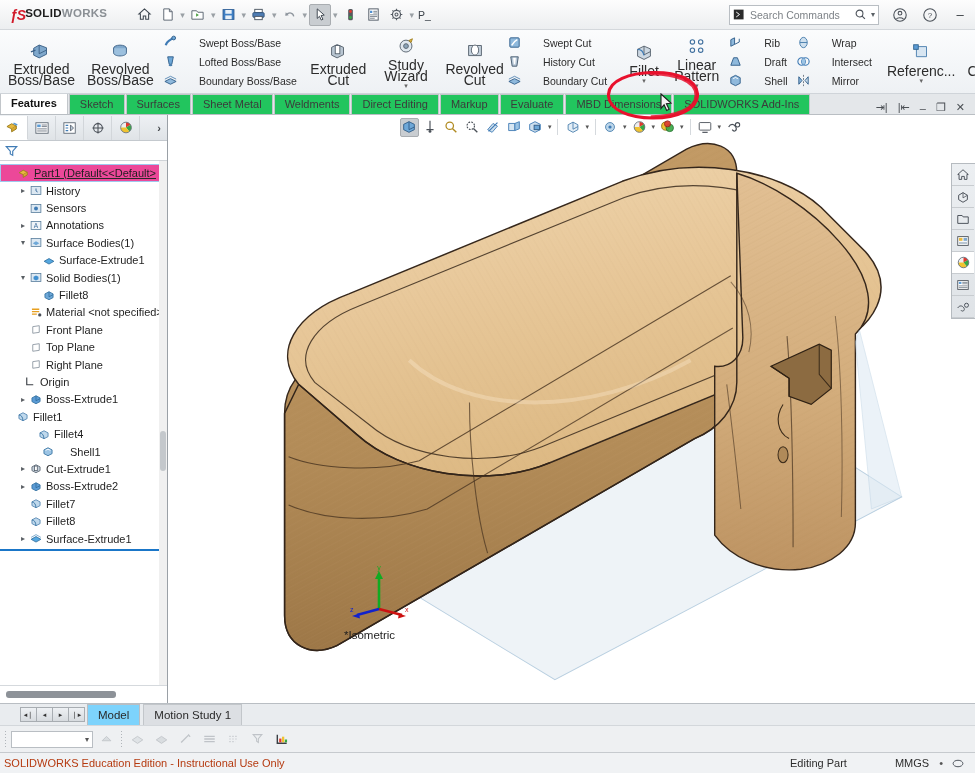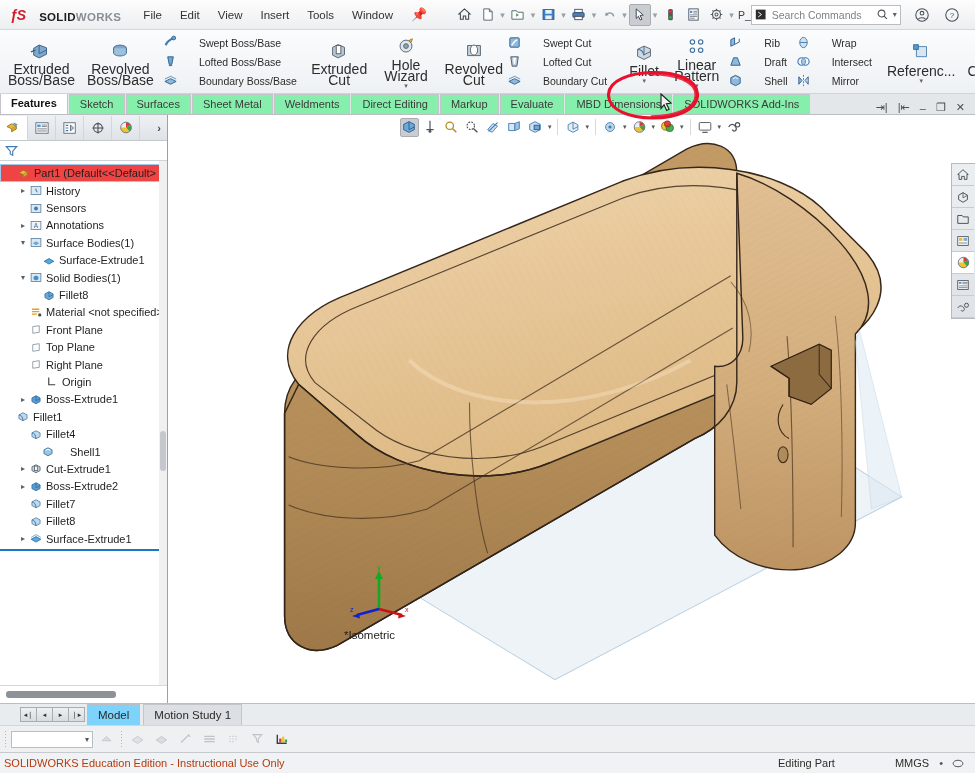--- a/index.html
+++ b/index.html
@@ -8,21 +8,21 @@
     font-family: "Liberation Sans", sans-serif;
     font-size: 11px; color: #2a2a2a;
     background: #fff; overflow: hidden; position: relative;
   }
   .app { width: 975px; height: 773px; display: flex; flex-direction: column;
          background: #f0f0f0; position: relative; }
 
   
   .titlebar { height: 30px; background: linear-gradient(#fdfdfd,#eceef0);
      display: flex; align-items: center; border-bottom: 1px solid #d4d8dc; flex: none; }
-  .sw-logo { display: flex; align-items: flex-end; padding: 0 8px 0 10px; gap: 14px; }
+  .sw-logo { display: flex; align-items: flex-start; padding: 0 8px 0 10px; gap: 0; }
   .sw-mark { color: #d11a2a; font-weight: bold; font-size: 14px;
      font-style: italic; letter-spacing: -1px; }
   .sw-name { font-size: 11.5px; font-weight: bold; letter-spacing: .3px; }
   .sw-name .dark { color: #1c1c1c; } .sw-name .gray { color: #8a8f94; }
   .menubar { display: flex; align-items: center; gap: 2px; margin-left: 6px; }
   .menu-item { padding: 4px 8px; font-size: 11.5px; color: #333; cursor: default;
      border-radius: 2px; }
   .pin-icon { padding: 2px 8px; color: #5b6166; font-size: 13px; }
   .qat { display: flex; align-items: center; gap: 1px; margin-left: 18px; }
   .qbtn { width: 22px; height: 22px; display: flex; align-items: center;
@@ -56,21 +56,21 @@
 
   
   .annot { position: absolute; left: 607px; top: 40px; width: 92px; height: 50px;
      pointer-events: none; z-index: 40; }
   .cursor-ptr { position: absolute; left: 660px; top: 63px; z-index: 41;
      pointer-events: none; }
 
   
   .tabstrip { height: 21px; background: #e4e7ea; display: flex; align-items: flex-end;
      border-bottom: 1px solid #b9bec3; flex: none; }
-  .tab { padding: 3px 10px 3px; font-size: 11px; background: #86efac;
+  .tab { padding: 3px 10px 3px; font-size: 11px; background: #22c55e;
      border: 1px solid #c2c6ca; border-bottom: none; margin-right: 1px;
      color: #3b3b3b; height: 20px; }
   .tab.active { background: #fff; font-weight: bold; color: #111; height: 21px; }
   .doc-ctrls { margin-left: auto; display: flex; align-items: center; gap: 2px;
      padding-right: 6px; color: #4a4f54; }
   .doc-ctrls span { padding: 0 4px; font-size: 11px; }
 
   
   .body { flex: 1; display: flex; min-height: 0; position: relative;
      background: #cfd3d7; }
@@ -82,21 +82,21 @@
      display: flex; align-items: center; border-bottom: 1px solid #c4c9ce; }
   .mtab { width: 28px; height: 24px; display: flex; align-items: center;
      justify-content: center; border-right: 1px solid #d2d6da; }
   .mtab.active { background: #fff; border-bottom: 1px solid #fff; }
   .mtab-more { margin-left: auto; padding: 0 6px; font-weight: bold; color: #44484c; }
   .filterbar { height: 20px; border-bottom: 1px solid #cfd3d7; display: flex;
      align-items: center; padding-left: 4px; background: #fff; }
   .tree { flex: 1; overflow: hidden; padding-top: 3px; font-size: 11px; position: relative; }
   .trow { display: flex; align-items: center; height: 17.4px; padding-left: 4px;
      white-space: nowrap; }
-  .trow.sel { background: #ef4444; border: 1px solid #9ec8ee; height: 18px; }
+  .trow.sel { background: #ec4899; border: 1px solid #9ec8ee; height: 18px; text-decoration: underline; }
   .tarrow { width: 12px; font-size: 8px; color: #5a5f64; flex: none; text-align: center; }
   .ticon { width: 17px; display: flex; align-items: center; flex: none; }
   .tlbl { font-size: 11px; color: #1f1f1f; }
   .tree-scroll-v { position: absolute; right: 0; top: 0; width: 8px; height: 100%;
      background: #f0f0f0; }
   .tree-scroll-thumb { position: absolute; right: 1px; top: 270px; width: 6px;
      height: 40px; background: #c4c8cc; border-radius: 3px; }
   .leftfoot { height: 18px; border-top: 1px solid #d5d9dd; background: #fff;
      display: flex; align-items: center; padding: 0 6px; }
   .hscroll { height: 7px; background: #8d9298; border-radius: 3px; width: 110px; }
@@ -142,41 +142,32 @@
      display: flex; align-items: center; justify-content: flex-end; padding-right: 3px;
      font-size: 8px; color: #555; }
   .abtn { width: 21px; height: 20px; display: flex; align-items: center;
      justify-content: center; opacity: .55; }
   .abtn.on { opacity: 1; }
   .adots { width: 4px; height: 19px; background-image: radial-gradient(#b0b5ba 1px, transparent 1px);
      background-size: 3px 3px; }
   .statusbar { height: 21px; background: #f0f2f4; border-top: 1px solid #c6cace;
      display: flex; align-items: center; flex: none; font-size: 11px; color: #2d2d2d; }
   .status-left { color: #b53a10; padding-left: 4px; }
-  .status-mid { margin-left: auto; padding-right: 60px; }
+  .status-mid { margin-left: auto; padding-right: 48px; }
   .status-units { padding-right: 10px; }
 </style>
 </head>
 <body>
 
 <div class="app">
 
   <div class="titlebar">
     <div class="sw-logo">
       <span class="sw-mark">ƒS</span>
       <span class="sw-name"><span class="dark">SOLID</span><span class="gray">WORKS</span></span>
-    </div>
-    <div class="menubar">
-      <div class="menu-item">File</div>
-      <div class="menu-item">Edit</div>
-      <div class="menu-item">View</div>
-      <div class="menu-item">Insert</div>
-      <div class="menu-item">Tools</div>
-      <div class="menu-item">Window</div>
-      <div class="pin-icon">📌</div>
     </div>
     <div class="qat">
       <div class="qbtn">
         <svg width="15" height="15" viewBox="0 0 16 16">
             <path d="M8 2L2 7.5h1.6V13h3.1V9.6h2.6V13h3.1V7.5H14z" fill="none" stroke="#3d464f" stroke-width="1.1"></path>
           </svg>
       </div>
       <div class="qbtn">
         <svg width="15" height="15" viewBox="0 0 16 16">
             <path d="M4 2h6l3 3v9H4z" fill="#fff" stroke="#5a6470" stroke-width="1"></path>
@@ -338,21 +329,21 @@
         <span class="lbl">Cut</span>
       </div>
       <div class="rbig">
         <span class="ic">
           <svg width="22" height="22" viewBox="0 0 24 24">
               <circle cx="12" cy="11" r="6.5" fill="#dfe7ee" stroke="#55606c"></circle>
               <circle cx="12" cy="11" r="2.6" fill="#8ba3b8" stroke="#55606c"></circle>
               <path d="M15 5l4-2-1.4 4z" fill="#e8b93f" stroke="#a07f20"></path>
             </svg>
         </span>
-        <span class="lbl">Hole Wizard</span>
+        <span class="lbl">Study Wizard</span>
         <span class="caret">▾</span>
       </div>
       <div class="rbig">
         <span class="ic">
           <svg width="22" height="22" viewBox="0 0 24 24">
               <path d="M5 6h14v11H5z" fill="#c6d2dd" stroke="#55606c"></path>
               <ellipse cx="12" cy="11" rx="4" ry="5.5" fill="#fff" stroke="#55606c"></ellipse>
             </svg>
         </span>
         <span class="lbl">Revolved</span>
@@ -364,21 +355,21 @@
               <rect x="3" y="3" width="10" height="10" rx="1" fill="#8fb9dc" stroke="#32608c"></rect>
               <path d="M5 11c2-4 4-5 6-6" fill="none" stroke="#fff" stroke-width="1.6"></path>
             </svg>
           <span class="lbl">Swept Cut</span>
         </div>
         <div class="rsmall">
           <svg width="15" height="15" viewBox="0 0 16 16">
               <path d="M4 3h8l-1.5 10h-5z" fill="#b9c9d8" stroke="#44596d"></path>
               <path d="M6.5 4h3l-.8 7h-1.4z" fill="#fff"></path>
             </svg>
-          <span class="lbl">Lofted Cut</span>
+          <span class="lbl">History Cut</span>
         </div>
         <div class="rsmall">
           <svg width="15" height="15" viewBox="0 0 16 16">
               <path d="M2 9l6-3 6 3-6 3z" fill="#8fb9dc" stroke="#32608c"></path>
               <path d="M2 6.5l6-3 6 3" fill="none" stroke="#5a8ab5"></path>
             </svg>
           <span class="lbl">Boundary Cut</span>
         </div>
       </div>
     </div>
@@ -677,21 +668,21 @@
           </div>
           <div class="trow" style="padding-left: 17px;">
             <span class="tarrow"></span>
             <span class="ticon">
               <svg width="14" height="13" viewBox="0 0 16 16">
                 <path d="M4 4.5l8-1.2v8.2L4 12.6z" fill="none" stroke="#8f99a3" stroke-width="1.1"></path>
               </svg>
             </span>
             <span class="tlbl">Right Plane</span>
           </div>
-          <div class="trow" style="padding-left: 33px;">
+          <div class="trow" style="padding-left: 11px;">
             <span class="tarrow"></span>
             <span class="ticon">
               <svg width="14" height="13" viewBox="0 0 16 16">
                 <path d="M4 3v9h8" fill="none" stroke="#3a3f44" stroke-width="1.4"></path>
               </svg>
             </span>
             <span class="tlbl">Origin</span>
           </div>
           <div class="trow" style="padding-left: 17px;">
             <span class="tarrow">▸</span>
@@ -706,21 +697,21 @@
           <div class="trow" style="">
             <span class="tarrow"></span>
             <span class="ticon">
               <svg width="14" height="13" viewBox="0 0 16 16">
                 <path d="M3 6l5-2.6 5 2.6v4.6L8 13.2 3 10.6z" fill="#bfd8ec" stroke="#4a7fae"></path>
                 <path d="M3 6c3 .4 4.6 2.6 5 7.2" fill="none" stroke="#2f6e9e" stroke-width="1.1"></path>
               </svg>
             </span>
             <span class="tlbl">Fillet1</span>
           </div>
-          <div class="trow" style="padding-left: 17px;">
+          <div class="trow" style="padding-left: 25px;">
             <span class="tarrow"></span>
             <span class="ticon">
               <svg width="14" height="13" viewBox="0 0 16 16">
                 <path d="M3 6l5-2.6 5 2.6v4.6L8 13.2 3 10.6z" fill="#bfd8ec" stroke="#4a7fae"></path>
                 <path d="M3 6c3 .4 4.6 2.6 5 7.2" fill="none" stroke="#2f6e9e" stroke-width="1.1"></path>
               </svg>
             </span>
             <span class="tlbl">Fillet4</span>
           </div>
           <div class="trow" style="padding-left: 17px; gap: 12px;">

